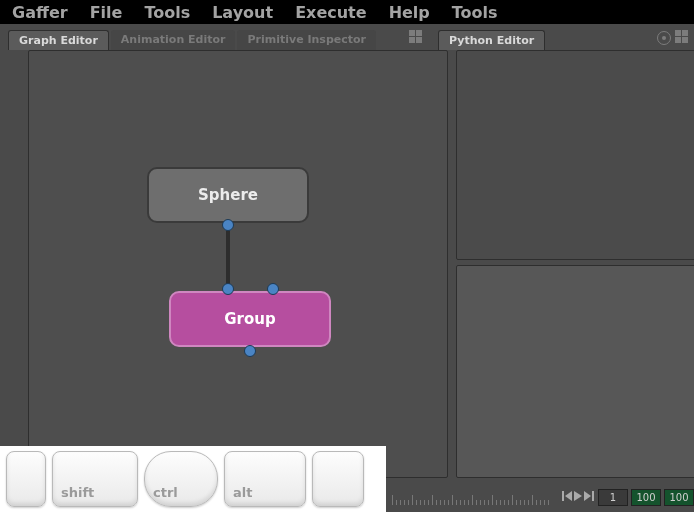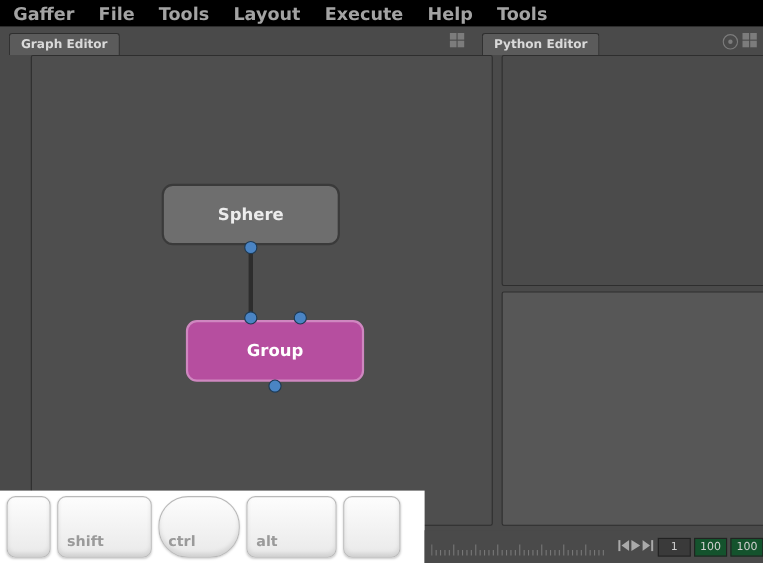--- a/index.html
+++ b/index.html
@@ -210,20 +210,22 @@
   <div class="menu-item">File</div>
   <div class="menu-item">Tools</div>
   <div class="menu-item">Layout</div>
   <div class="menu-item">Execute</div>
   <div class="menu-item">Help</div>
   <div class="menu-item">Tools</div>
 </div>
 
 <div class="tabrow left">
   <div class="tab active">Graph Editor</div>
+  <div class="tab inactive">Animation Editor</div>
+  <div class="tab inactive">Primitive Inspector</div>
   <div class="tab-icons">
     <div class="grid-icon">
         <span></span>
         <span></span>
         <span></span>
         <span></span>
       </div>
   </div>
 </div>
 

